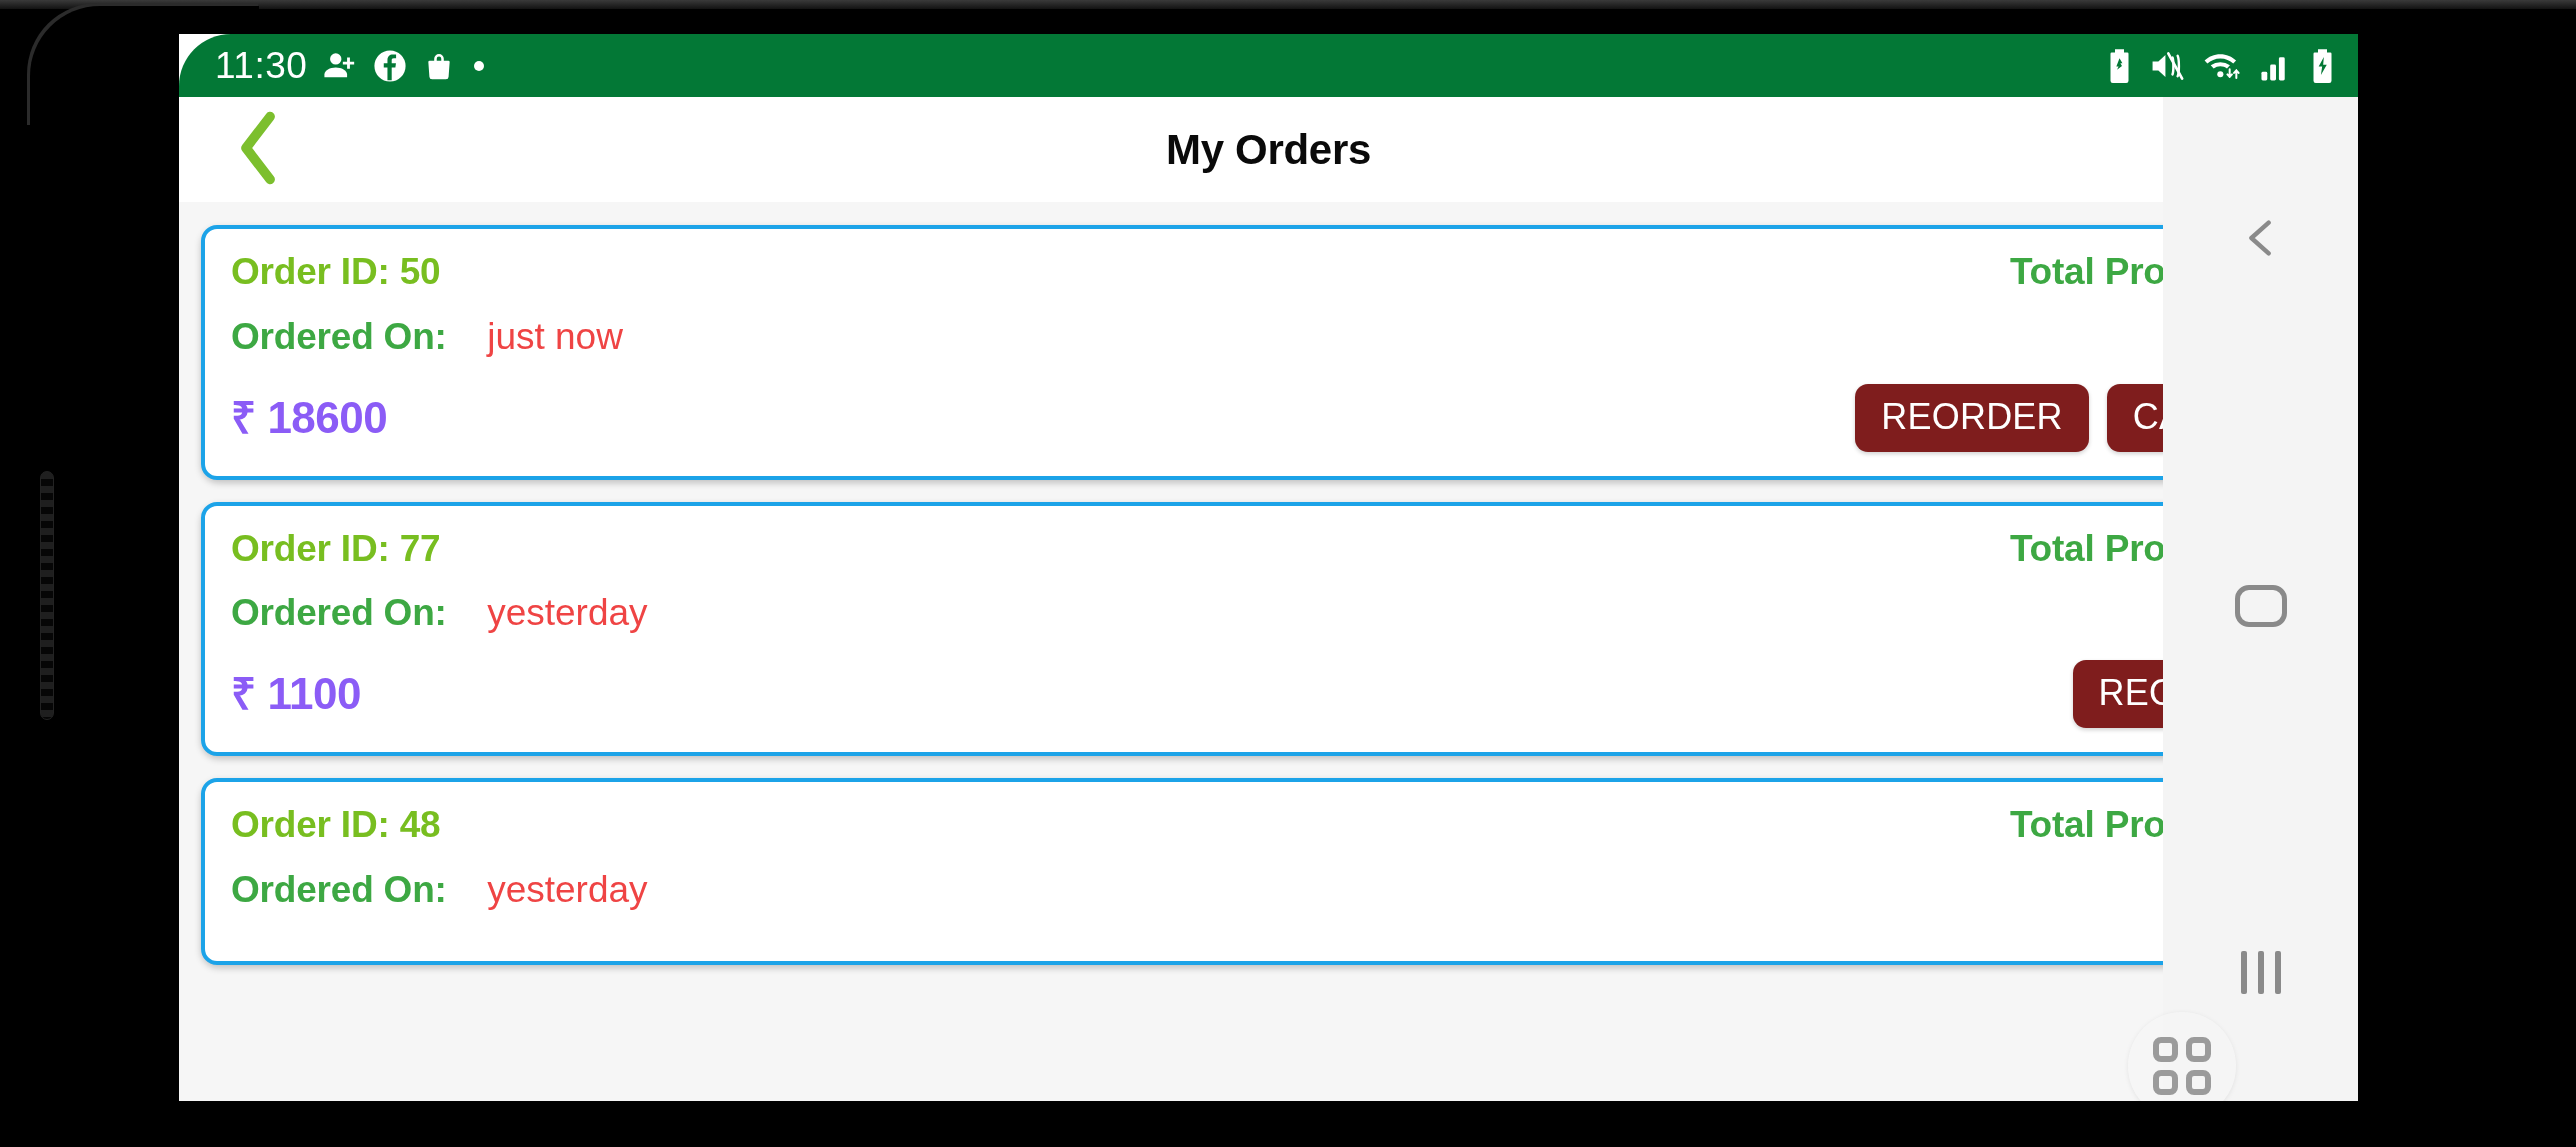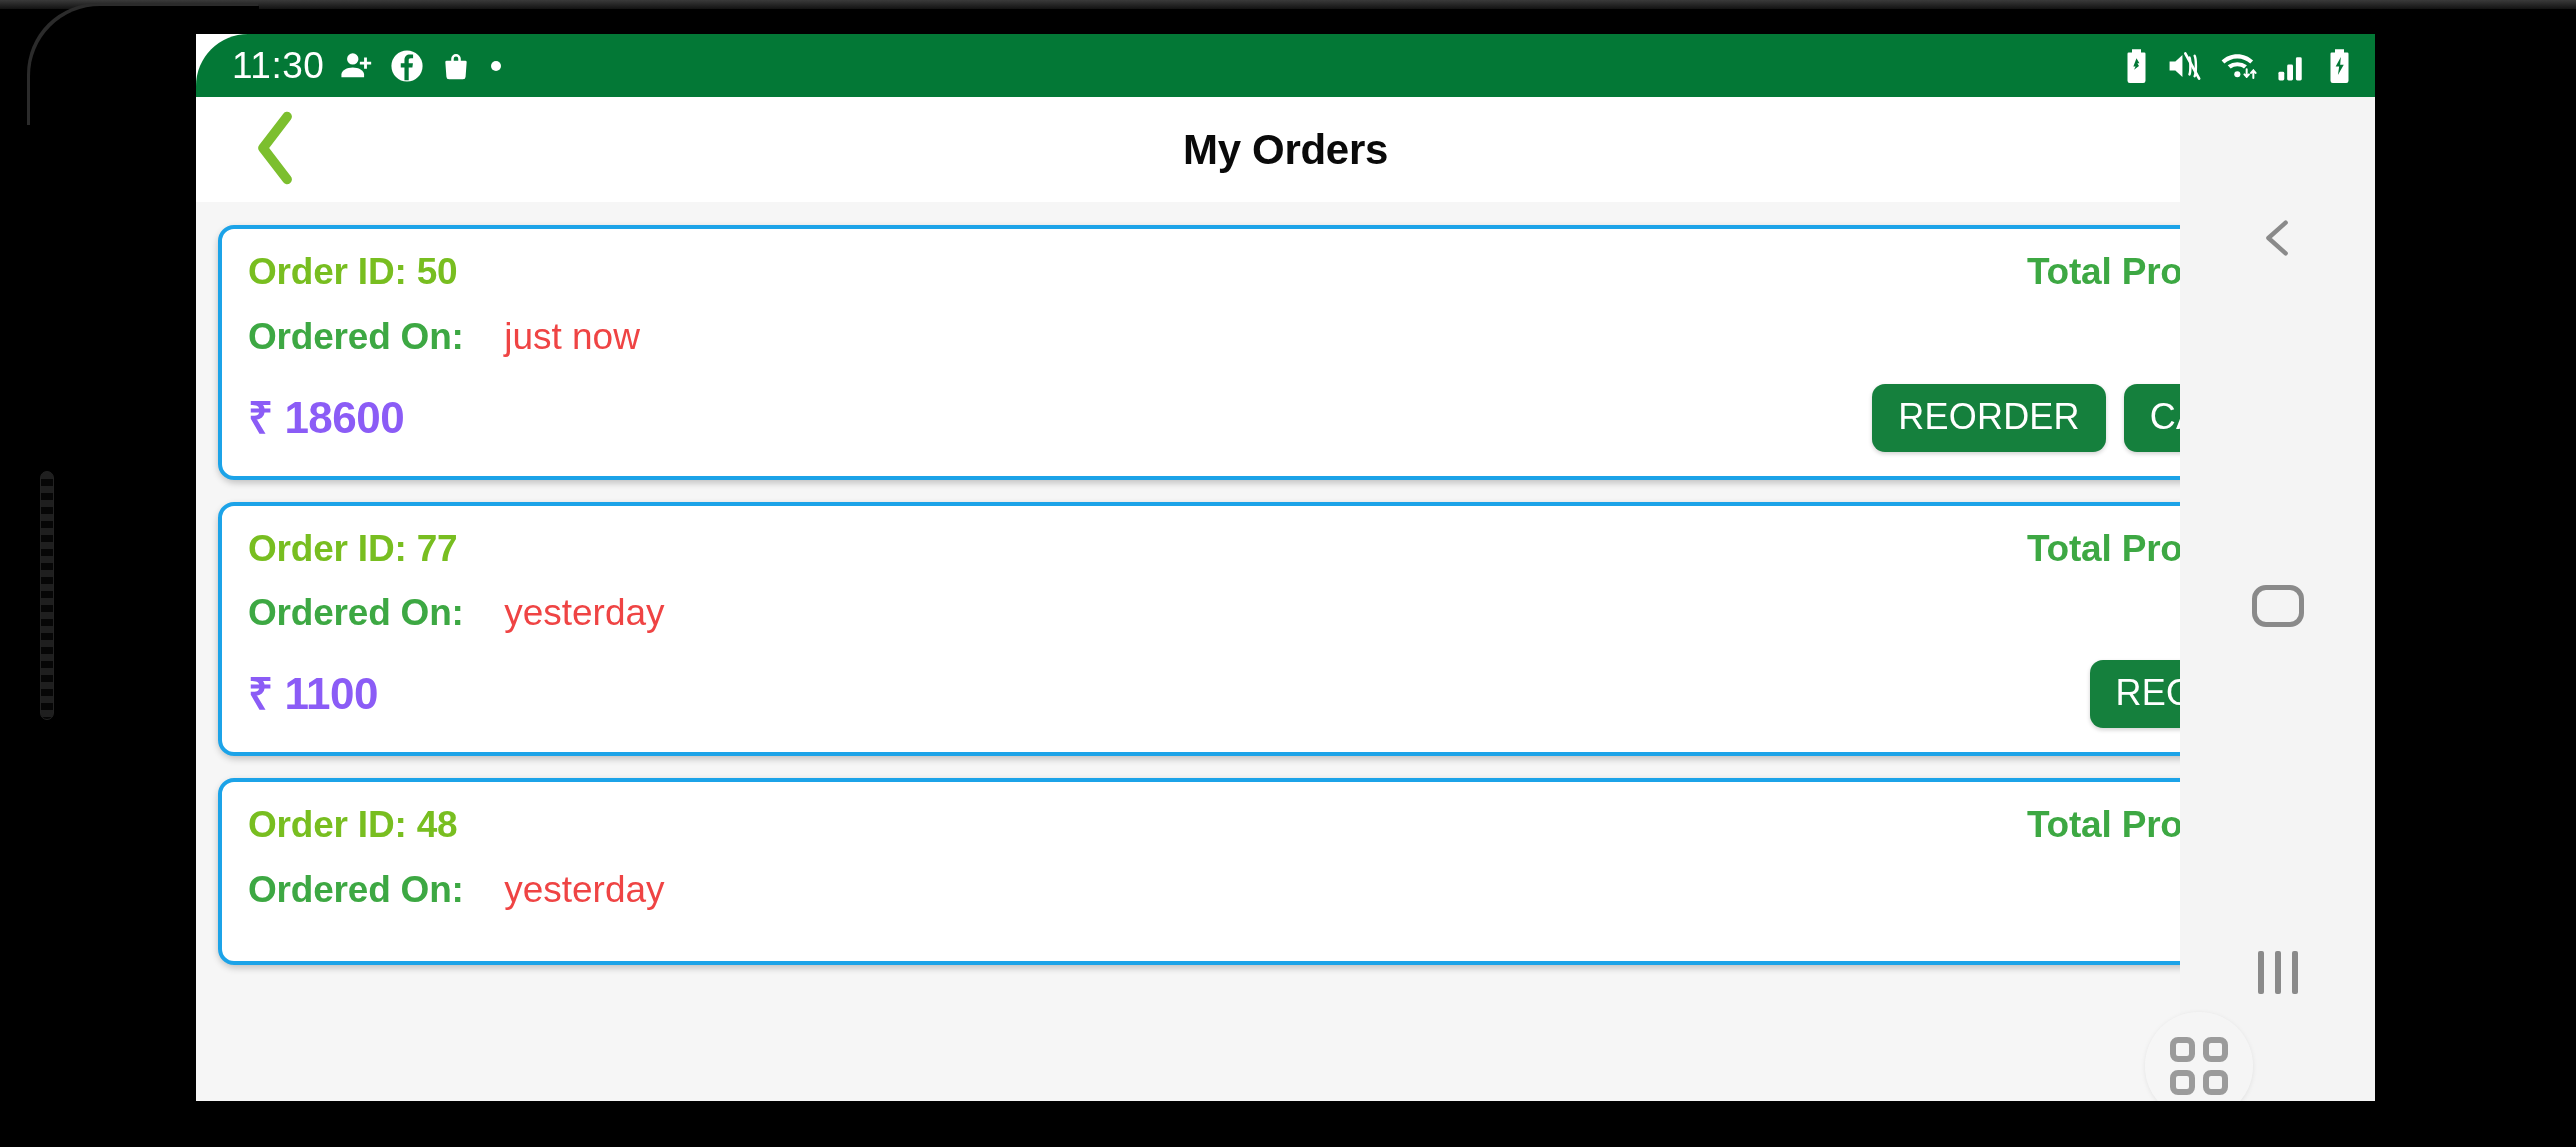--- a/index.html
+++ b/index.html
@@ -28,21 +28,21 @@
     position:absolute; left:40px; top:471px;
     width:14px; height:249px;
     border-radius:8px;
     background:repeating-linear-gradient(to bottom,
       #1f1f1f 0px,#1f1f1f 7px,#060606 7px,#060606 14px);
     border:1px solid #232323;
   }
 
   
   #screen {
-    position:absolute; left:196px; top:34px;
+    position:absolute; left:179px; top:34px;
     width:2179px; height:1067px;
     background:#ffffff; overflow:hidden;
   }
 
   
   #status-bar {
     position:relative; height:63px; width:100%;
     background:#037836;
     border-top-left-radius:52px;
     display:flex; align-items:center;
@@ -115,21 +115,21 @@
     font-size:37px; font-weight:bold; color:#1CA3E8;
     letter-spacing:-0.2px;
   }
   .row-3 { margin-top:26px; align-items:center; }
   .price {
     font-size:44px; font-weight:bold; color:#8b5cf6;
     letter-spacing:-0.5px; line-height:1;
   }
   .actions { display:flex; gap:18px; align-items:center; }
   .btn {
-    background:#15803d; color:#fff;
+    background:#7f1d1d; color:#fff;
     font-size:36px; font-weight:normal;
     border:none; border-radius:13px;
     padding:12px 26px 14px 26px;
     letter-spacing:0.2px;
     box-shadow:0 2px 4px rgba(0,0,0,0.18);
     white-space:nowrap; cursor:pointer;
     font-family:"Liberation Sans", sans-serif;
   }
 
   

